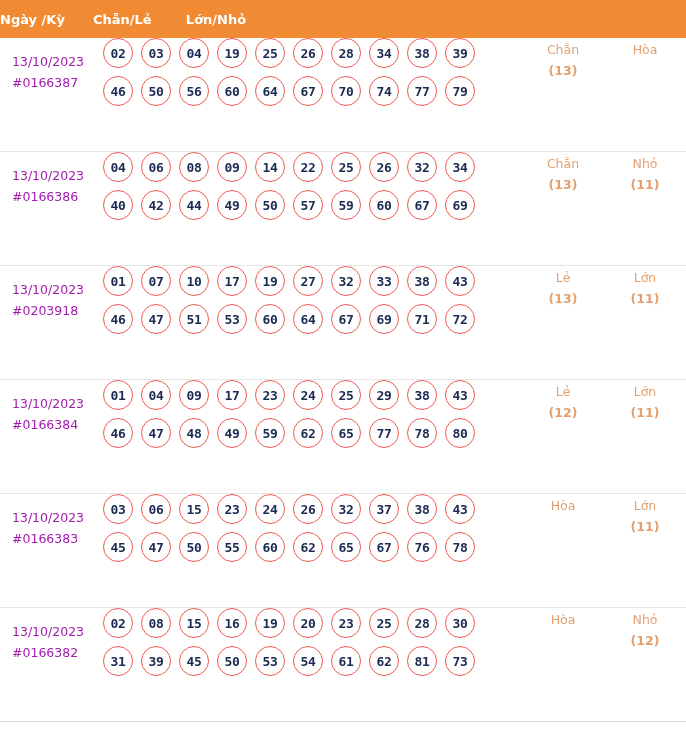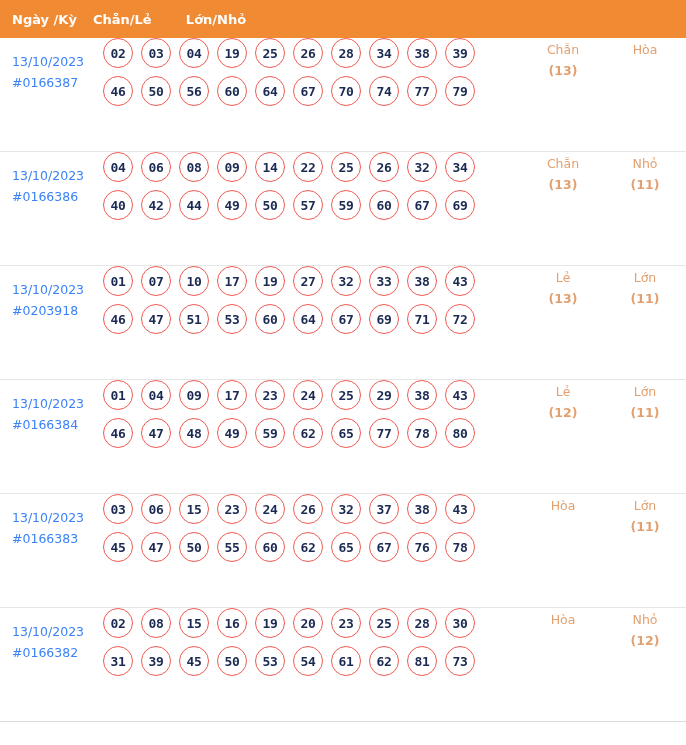--- a/index.html
+++ b/index.html
@@ -23,40 +23,40 @@
   
   .table-header {
     display: flex;
     align-items: center;
     height: 38px;
     background: #f08a33;
     color: #ffffff;
     font-size: 13px;
     font-weight: bold;
   }
-  .th-date   { width: 93px;  padding-left: 12px; box-sizing: border-box; }
+  .th-date   { width: 93px;  padding-left: 0; box-sizing: border-box; }
   .th-result { flex: 1;      padding-left: 0px; }
   .th-oe     { width: 82px;  text-align: left; }
   .th-bs     { width: 82px;  text-align: center; }
 
   
   .row {
     display: flex;
     align-items: flex-start;
     border-bottom: 1px solid #e6e6e6;
     min-height: 114px;
     box-sizing: border-box;
   }
   .row:last-child { border-bottom: 1px solid #d9d9d9; }
 
   .cell-date {
     width: 103px;
     box-sizing: border-box;
     padding: 14px 0 0 12px;
-    color: #3b82f6;
+    color: #a21caf;
     font-size: 12.5px;
     line-height: 1.65;
     white-space: nowrap;
   }
   .cell-date .date-line,
   .cell-date .draw-line { display: block; }
 
   .cell-result {
     flex: 1;
     padding-bottom: 8px;

